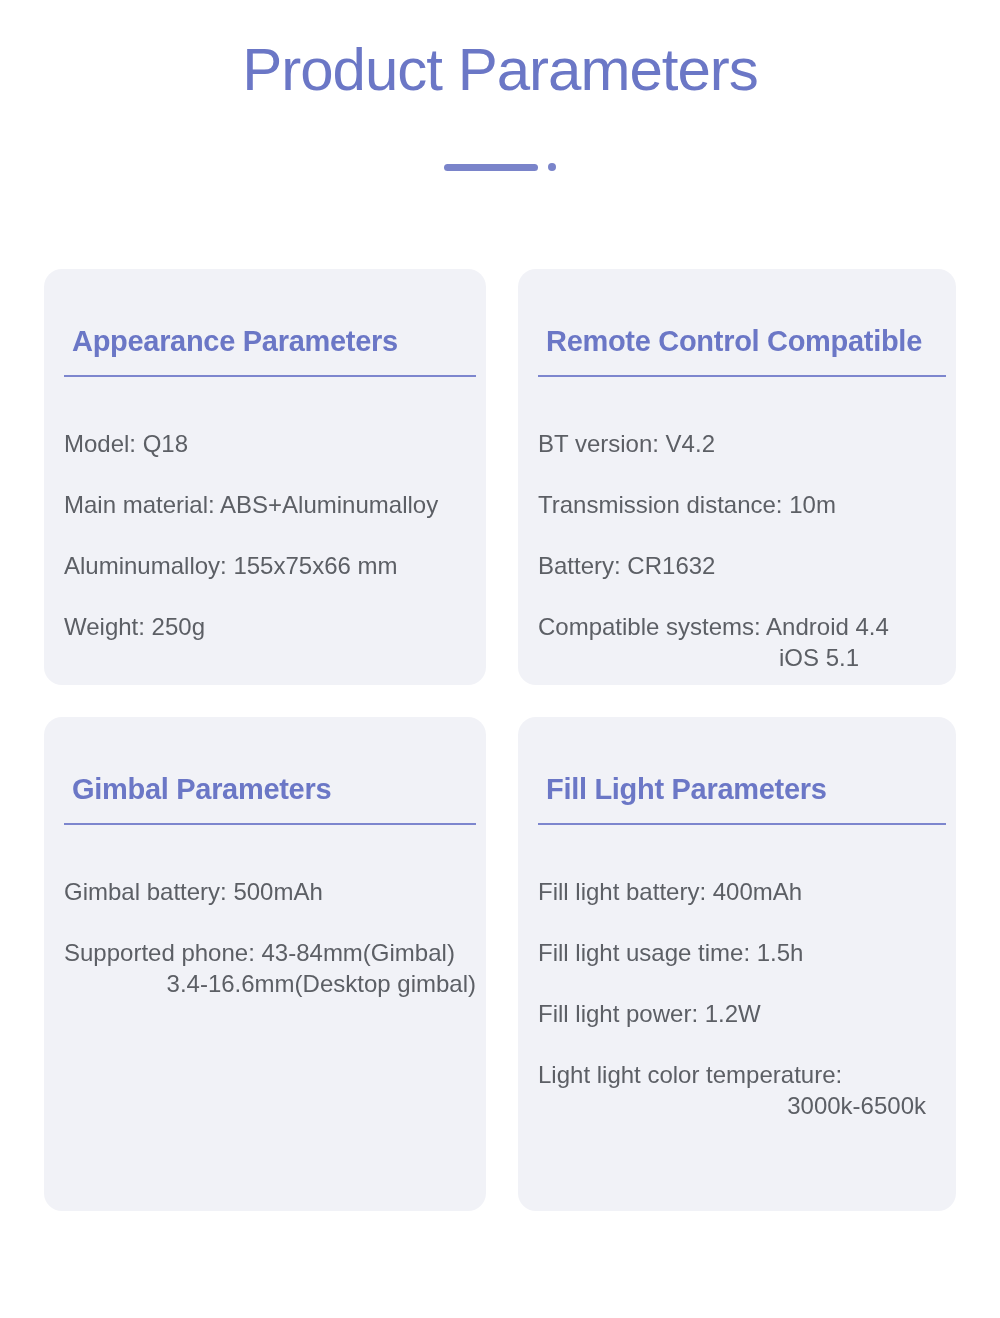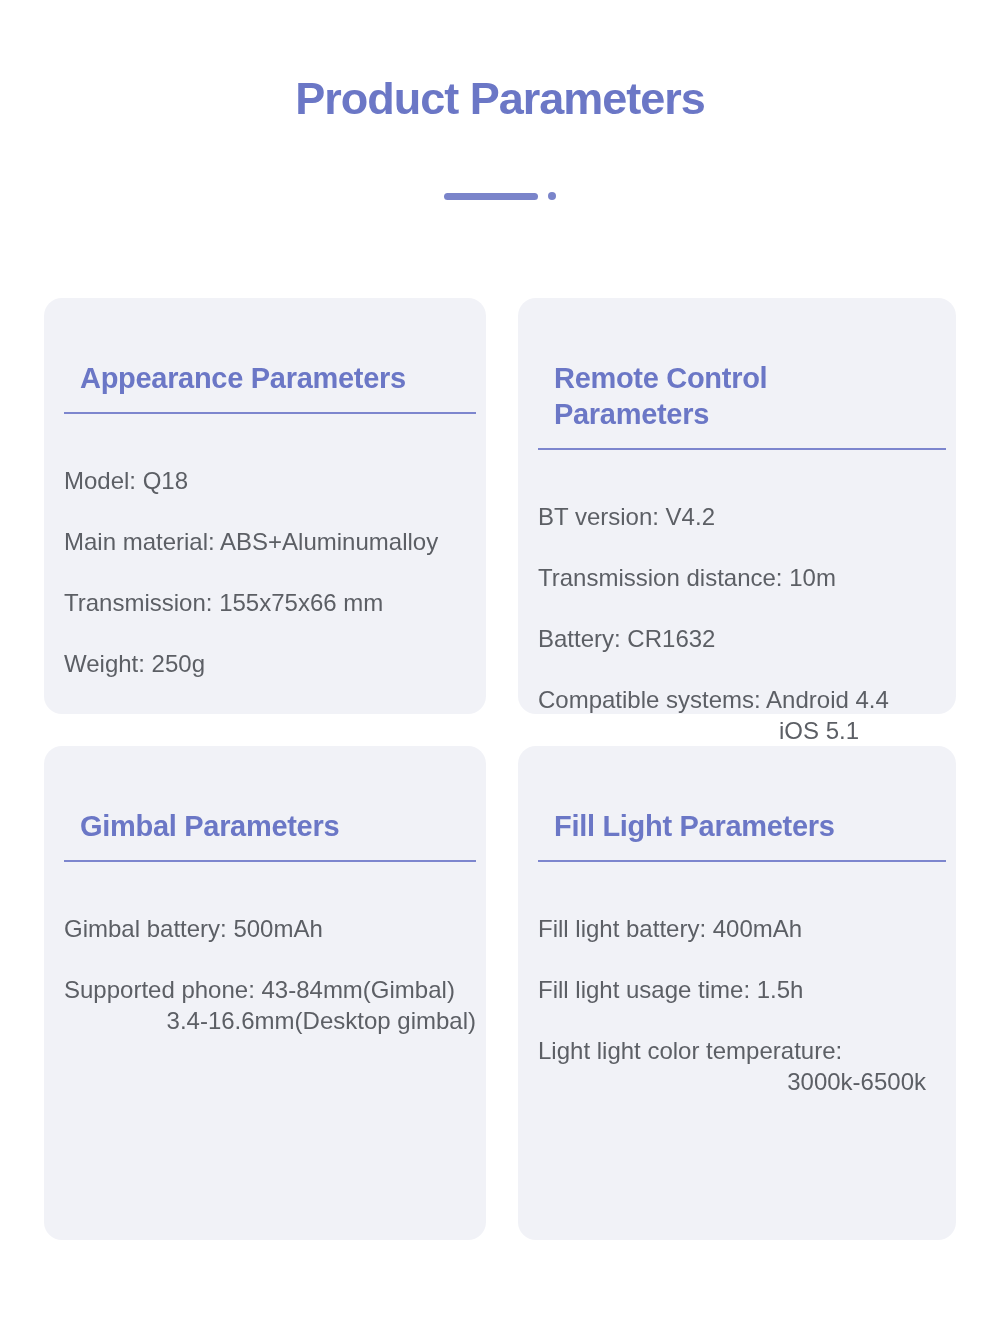--- a/index.html
+++ b/index.html
@@ -15,25 +15,25 @@
     margin: 0; padding: 0;
   }
   body {
     width: 1000px; height: 1318px;
     background: var(--page-bg, #fff);
     font-family: "Liberation Sans", sans-serif;
     overflow: hidden;
   }
   .page-title {
     margin: 0;
-    padding-top: 69px;
+    padding-top: 40px;
     text-align: center;
-    font-size: 45px;
+    font-size: 60px;
     line-height: 60px;
-    font-weight: bold;
+    font-weight: normal;
     letter-spacing: -1px;
     color: var(--accent, #6b77c6);
   }
   .divider-row {
     margin-top: 63px;
     display: flex;
     align-items: center;
     justify-content: center;
   }
   .divider-line {
@@ -55,21 +55,21 @@
     row-gap: 32px;
   }
   .card {
     background: var(--card-bg, #f1f2f7);
     border-radius: 18px;
     padding: 0 10px 0 20px;
   }
   .card.h1 { height: 416px; }
   .card.h2 { height: 494px; }
   .card-title {
-    margin: 16px;
+    margin: 8px;
     padding-top: 46px;
     font-size: 29px;
     line-height: 36px;
     font-weight: bold;
     letter-spacing: -0.3px;
     color: var(--accent, #6b77c6);
   }
   .rule {
     height: 2px;
     margin-top: 16px;
@@ -99,27 +99,27 @@
 </div>
 
 <div class="cards">
 
   <section class="card h1">
     <h2 class="card-title">Appearance Parameters</h2>
     <div class="rule"></div>
     <div class="items">
       <p class="item"><span>Model: Q18</span></p>
       <p class="item"><span>Main material: ABS+Aluminumalloy</span></p>
-      <p class="item"><span>Transmission: 155x75x66 mm</span></p>
+      <p class="item"><span>Aluminumalloy: 155x75x66 mm</span></p>
       <p class="item"><span>Weight: 250g</span></p>
     </div>
   </section>
 
   <section class="card h1">
-    <h2 class="card-title">Remote Control Parameters</h2>
+    <h2 class="card-title">Remote Control Compatible</h2>
     <div class="rule"></div>
     <div class="items">
       <p class="item"><span>BT version: V4.2</span></p>
       <p class="item"><span>Transmission distance: 10m</span></p>
       <p class="item"><span>Battery: CR1632</span></p>
       <p class="item">
         <span>Compatible systems: Android 4.4</span>
         <span class="l2 l2-indent">iOS 5.1</span>
       </p>
     </div>
@@ -136,20 +136,21 @@
       </p>
     </div>
   </section>
 
   <section class="card h2">
     <h2 class="card-title">Fill Light Parameters</h2>
     <div class="rule"></div>
     <div class="items">
       <p class="item"><span>Fill light battery: 400mAh</span></p>
       <p class="item"><span>Fill light usage time: 1.5h</span></p>
+      <p class="item"><span>Fill light power: 1.2W</span></p>
       <p class="item">
         <span>Light light color temperature:</span>
         <span class="l2 l2-right l2-pad">3000k-6500k</span>
       </p>
     </div>
   </section>
 
 </div>
 
 </body></html>

